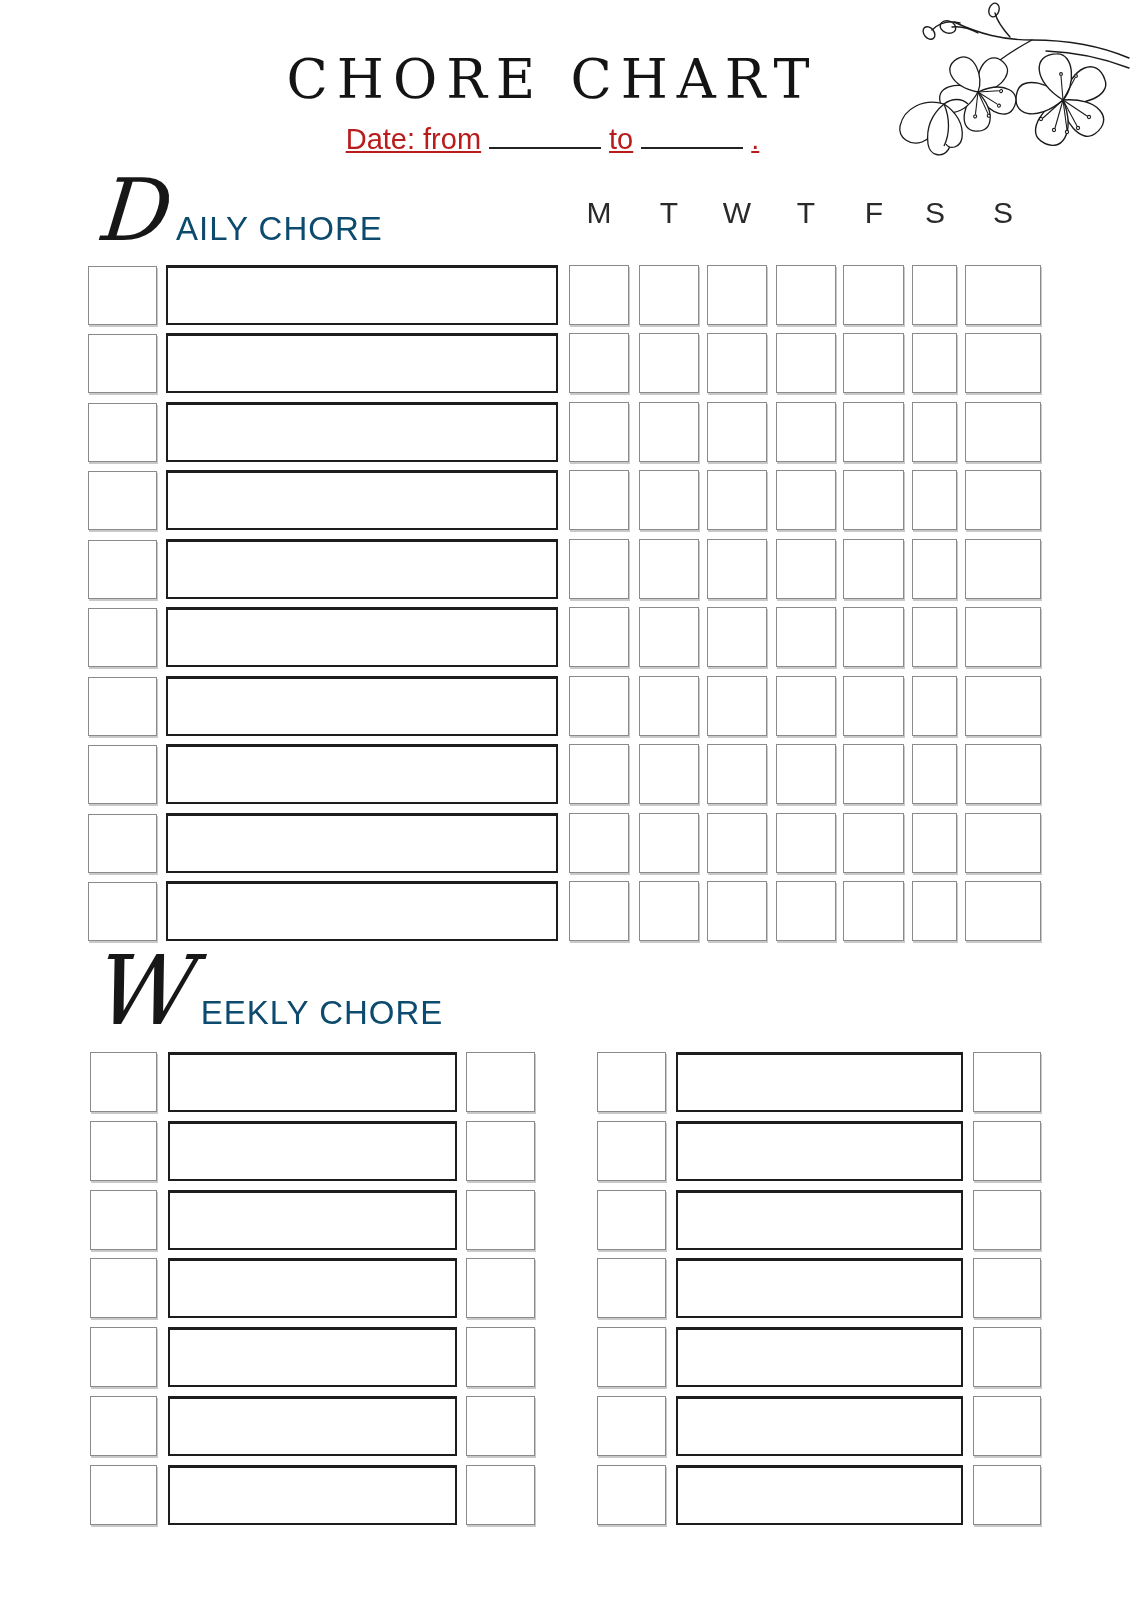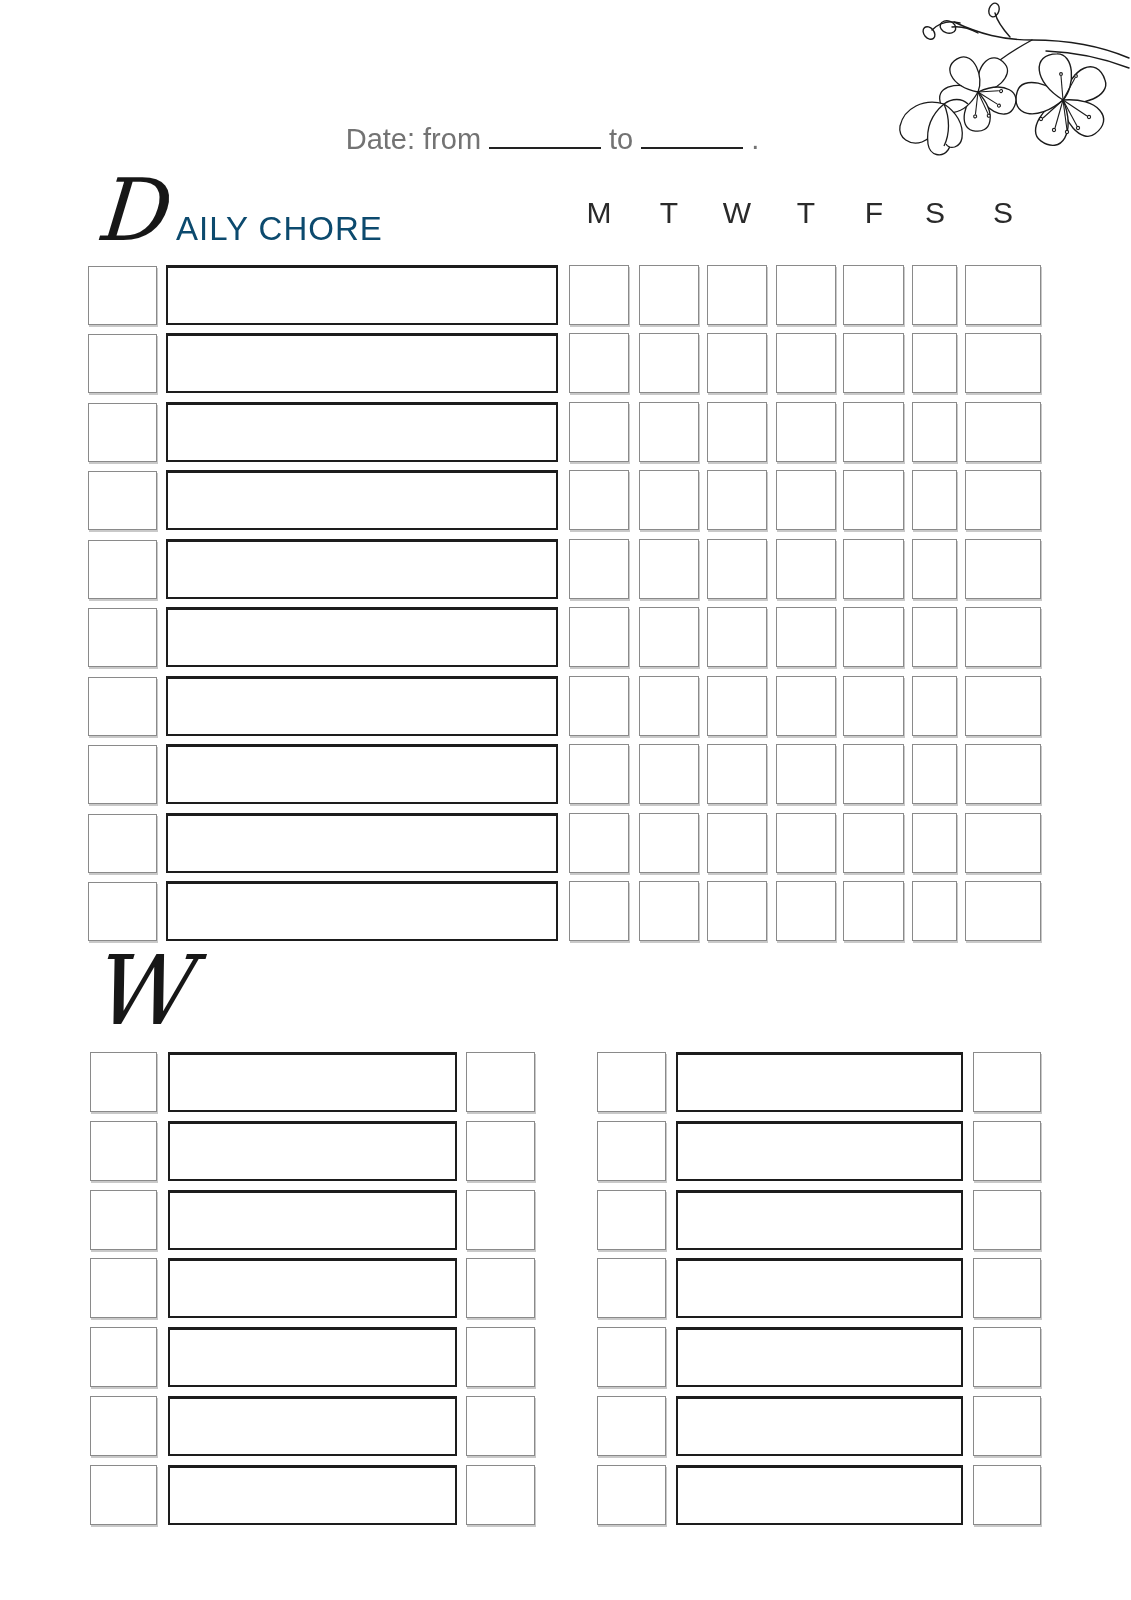--- a/index.html
+++ b/index.html
@@ -17,22 +17,23 @@
     position:absolute;top:48px;left:0;width:1105px;
     text-align:center;
     font-family:"DejaVu Serif", serif;
     font-size:54px;font-weight:500;
     letter-spacing:9px;color:#141414;
     white-space:nowrap;
   }
   .date-line{
     position:absolute;top:123px;left:0;width:1105px;
     text-align:center;
-    font-size:29px;color:#737373;
+    font-size:29px;color:#b91c1c;
     white-space:nowrap;
+    text-decoration:underline;
   }
   .blank{
     display:inline-block;
     border-bottom:2.5px solid #222;
     height:24px;vertical-align:baseline;
     margin:0 8px;
   }
   .blank.b1{width:112px;}
   .blank.b2{width:102px;}
   
@@ -168,39 +169,41 @@
 
     <g transform="translate(62,112)" fill="#ffffff" stroke="#1b1b1b" stroke-width="1.3" stroke-linejoin="round">
       <path d="M22,-8 C2,-14 -18,-4 -22,14 C-24,26 -12,34 0,30 C6,28 12,22 14,14 Z"></path>
       <path d="M22,-8 C10,2 4,16 6,32 C8,44 20,46 26,38 C32,30 32,12 22,-8 Z"></path>
       <path d="M22,-8 C34,0 42,12 40,26 C38,36 28,38 24,32"></path>
       <path d="M22,-8 C28,6 28,22 22,34"></path>
       <path d="M22,-8 C30,-14 40,-14 46,-8"></path>
     </g>
   </svg>
 
+  <div class="title">CHORE CHART</div>
   <div class="date-line"><span>Date: from</span><span class="blank b1"></span><span>to</span><span class="blank b2"></span><span>.</span></div>
 
   <div class="section-heading" id="daily-heading">
     <span class="initial">D</span>
       <span class="rest">AILY CHORE</span>
   </div>
 
   <div>
     <span class="day-letter">M</span>
     <span class="day-letter">T</span>
     <span class="day-letter">W</span>
     <span class="day-letter">T</span>
     <span class="day-letter">F</span>
     <span class="day-letter">S</span>
     <span class="day-letter">S</span>
   </div>
 
   <div class="section-heading" id="weekly-heading">
     <span class="initial">W</span>
+      <span class="rest">EEKLY CHORE</span>
   </div>
 
   <div id="daily-grid">
       <div class="box gray" style="left: 88px; top: 266px; width: 69px; height: 59px;"></div>
       <div class="box field" style="left: 166px; top: 265px; width: 392px; height: 60px;"></div>
       <div class="box gray" style="left: 569px; top: 265px; width: 60px; height: 60px;"></div>
       <div class="box gray" style="left: 639px; top: 265px; width: 60px; height: 60px;"></div>
       <div class="box gray" style="left: 707px; top: 265px; width: 60px; height: 60px;"></div>
       <div class="box gray" style="left: 776px; top: 265px; width: 60px; height: 60px;"></div>
       <div class="box gray" style="left: 843px; top: 265px; width: 61px; height: 60px;"></div>

